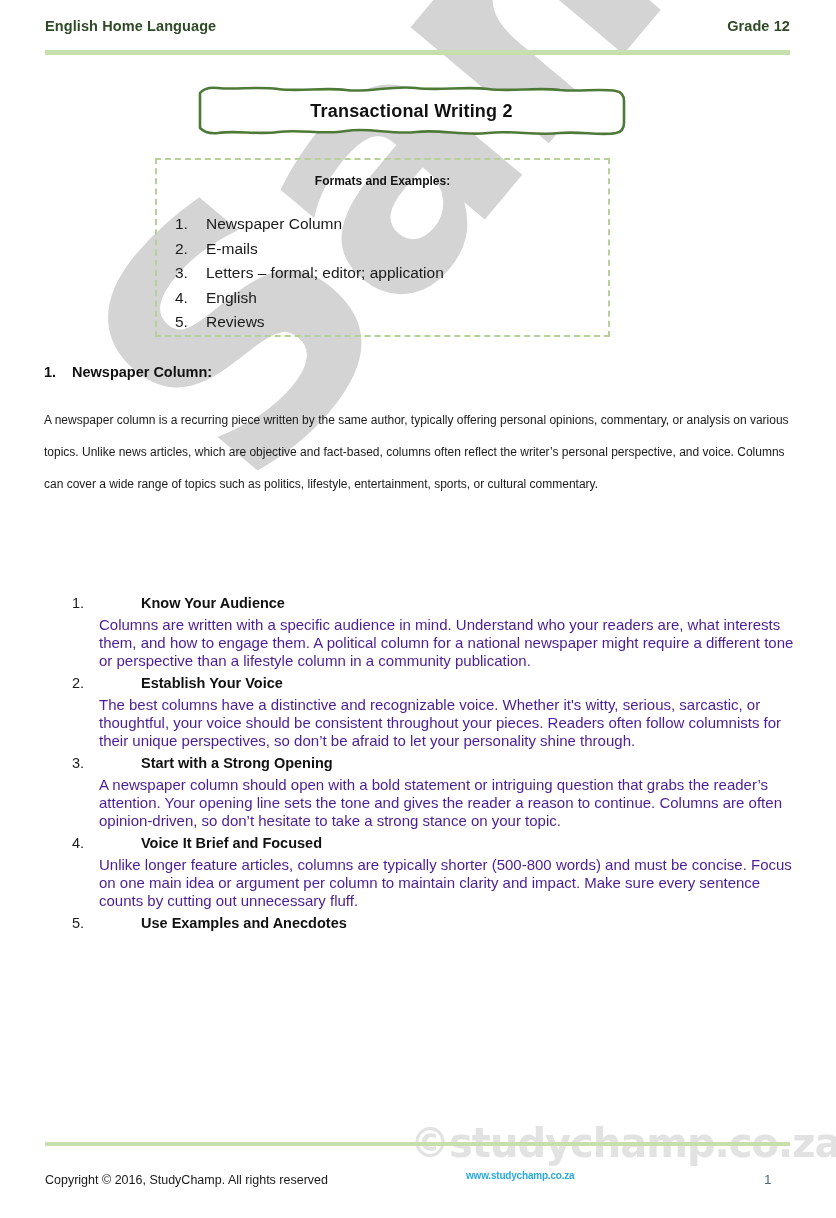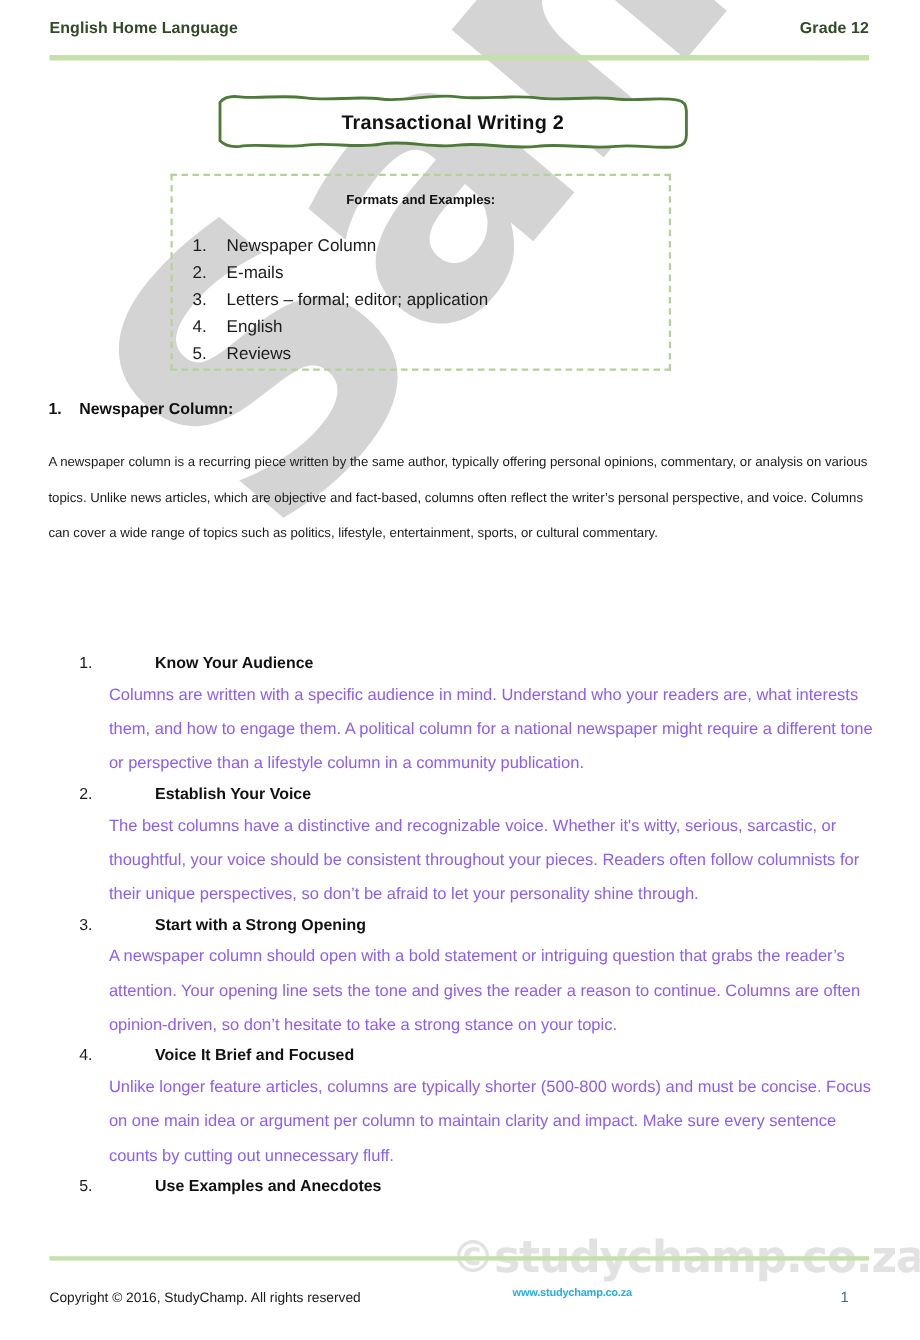--- a/index.html
+++ b/index.html
@@ -216,22 +216,22 @@
   }
   .kp-title {
     font-size: 14.5px;
     font-weight: 700;
     line-height: 26px;
     color: #111111;
     margin-left: 42px;
   }
   .kp-text {
     font-size: 15px;
-    line-height: 31px;
-    color: #8b5cf6;
+    line-height: 18px;
+    color: #4c1d95;
     width: 700px;
   }
 
   
   .footer-rule {
     position: absolute;
     left: 45px;
     top: 1142px;
     width: 745px;
     height: 4px;

